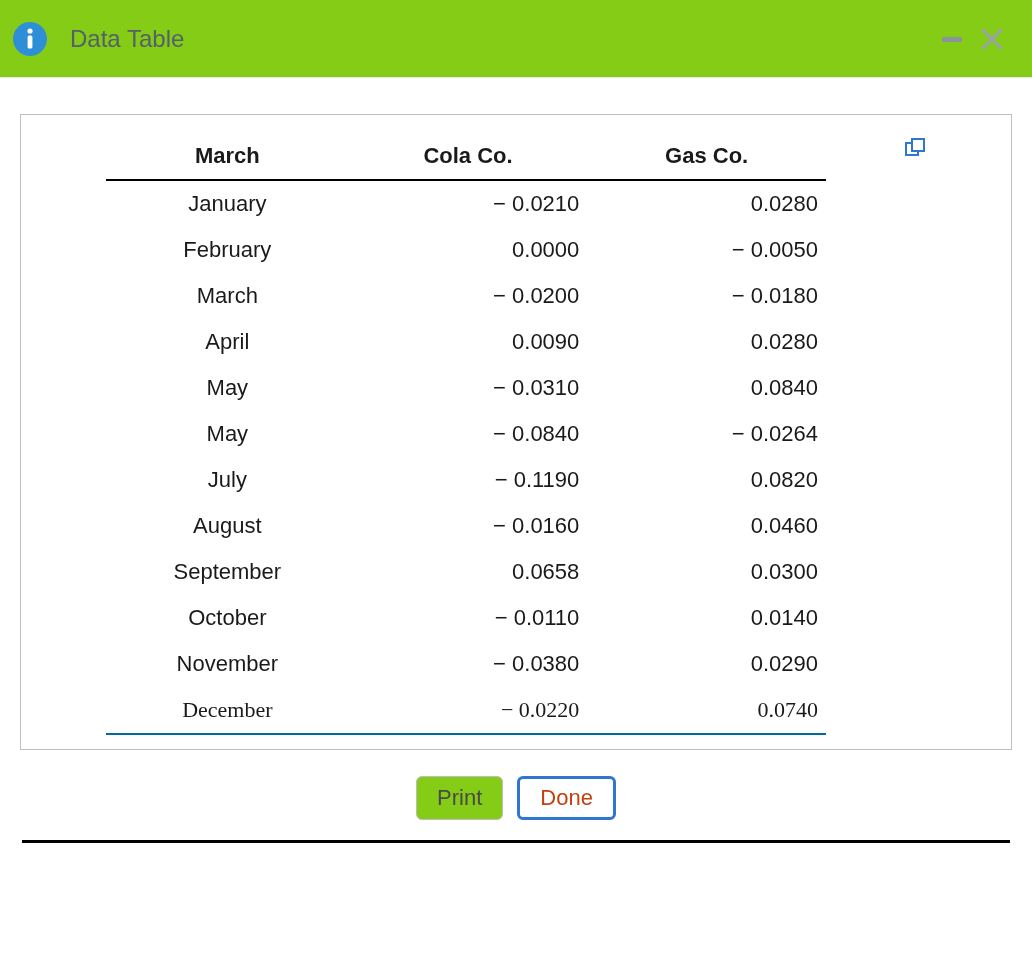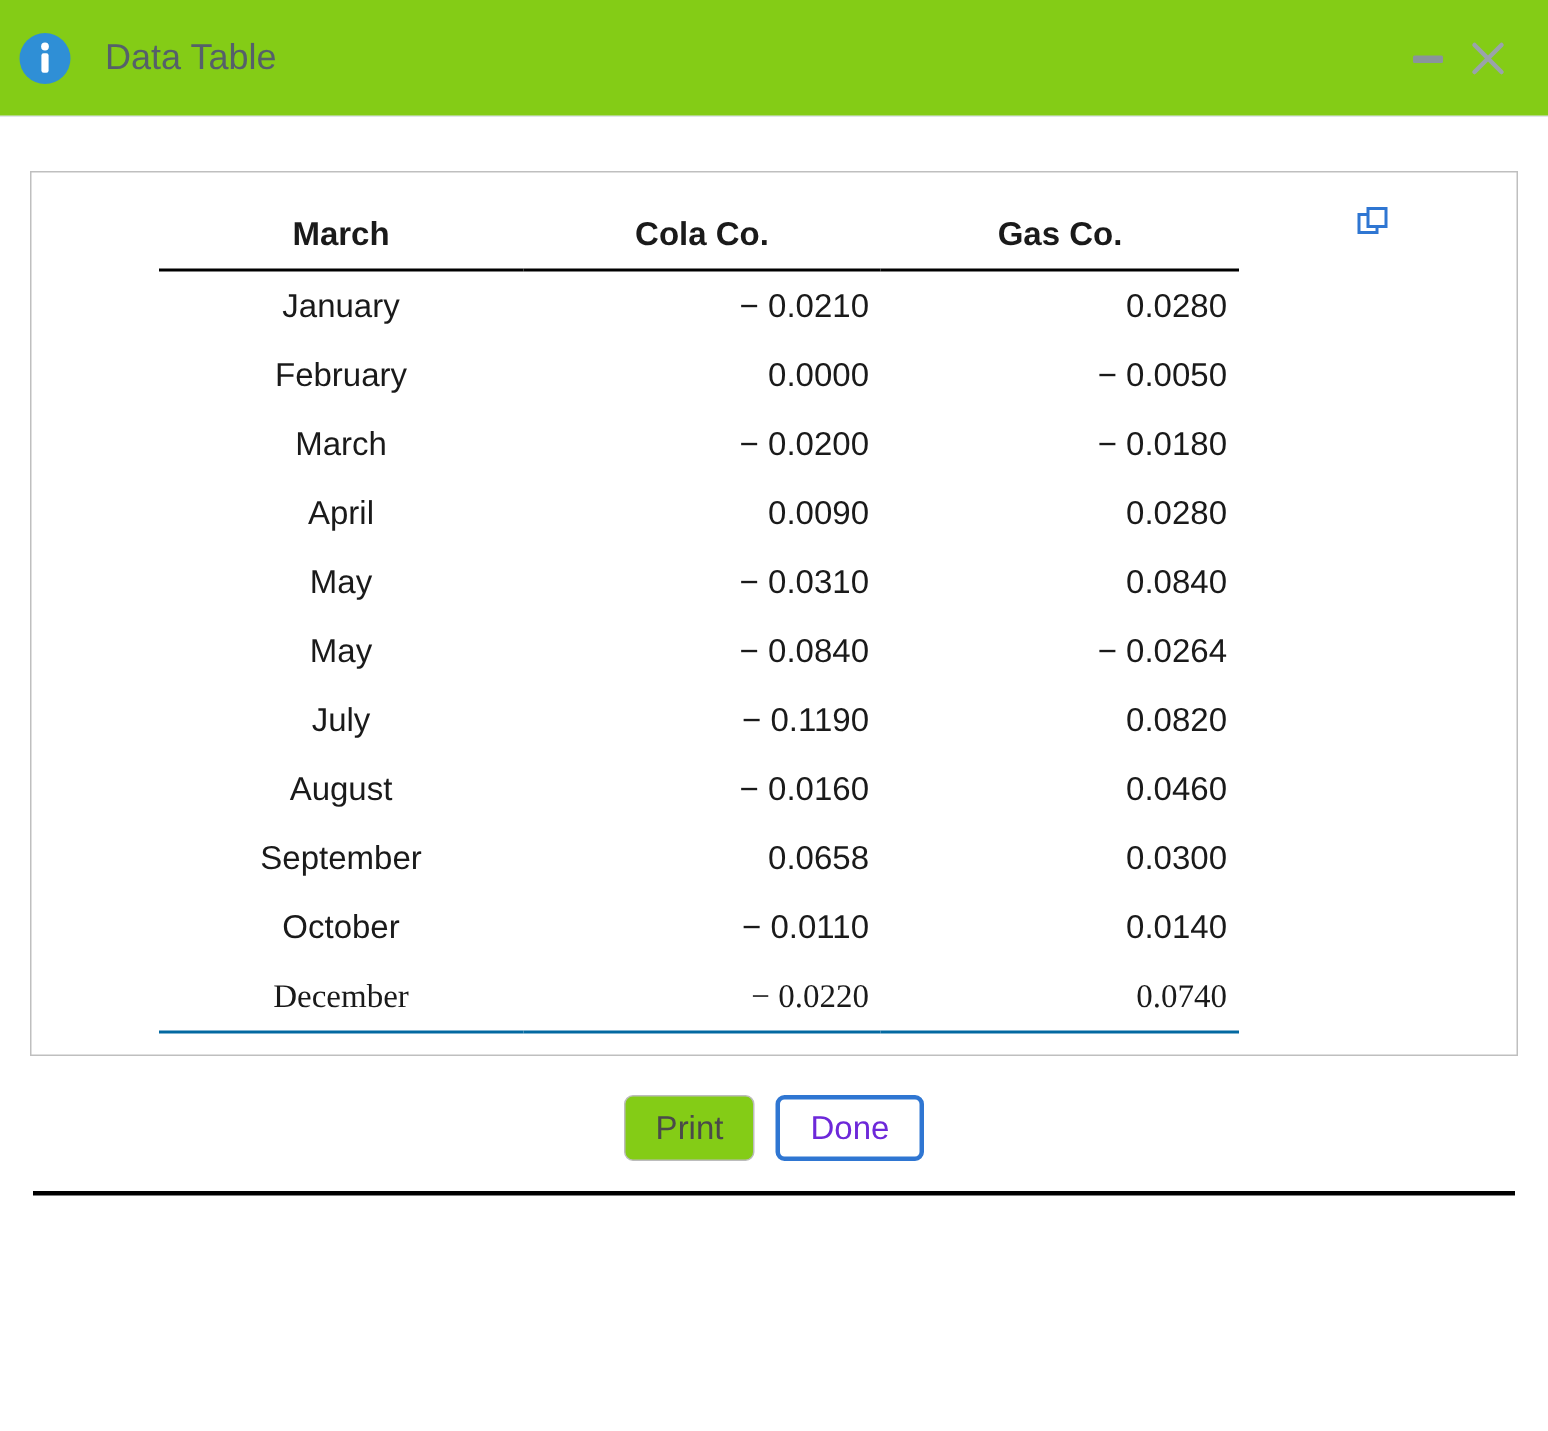--- a/index.html
+++ b/index.html
@@ -85,21 +85,21 @@
     padding:8px 20px;
     border-radius:6px;
     cursor:pointer;
     background:#84cc16;
     border:1px solid #bcbcbc;
     color:#4a4a4a;
   }
   .btn.primary{
     background:#ffffff;
     border:3px solid #2f76d2;
-    color:#6d28d9;
+    color:#c2410c;
     padding:6px 20px;
   }
   .page-divider{
     border-top:3px solid #000;
     margin:4px 2px 0 2px;
   }
 </style>
 </head>
 <body>
 
@@ -188,20 +188,25 @@
               <td class="month">September</td>
               <td>0.0658</td>
               <td>0.0300</td>
             </tr>
             <tr>
               <td class="month">October</td>
               <td>− 0.0110</td>
               <td>0.0140</td>
             </tr>
             <tr>
+              <td class="month">November</td>
+              <td>− 0.0380</td>
+              <td>0.0290</td>
+            </tr>
+            <tr>
               <td class="month">December</td>
               <td>− 0.0220</td>
               <td>0.0740</td>
             </tr>
           </tbody>
       </table>
     </div>
   </div>
 
   <div class="footer-btns">

